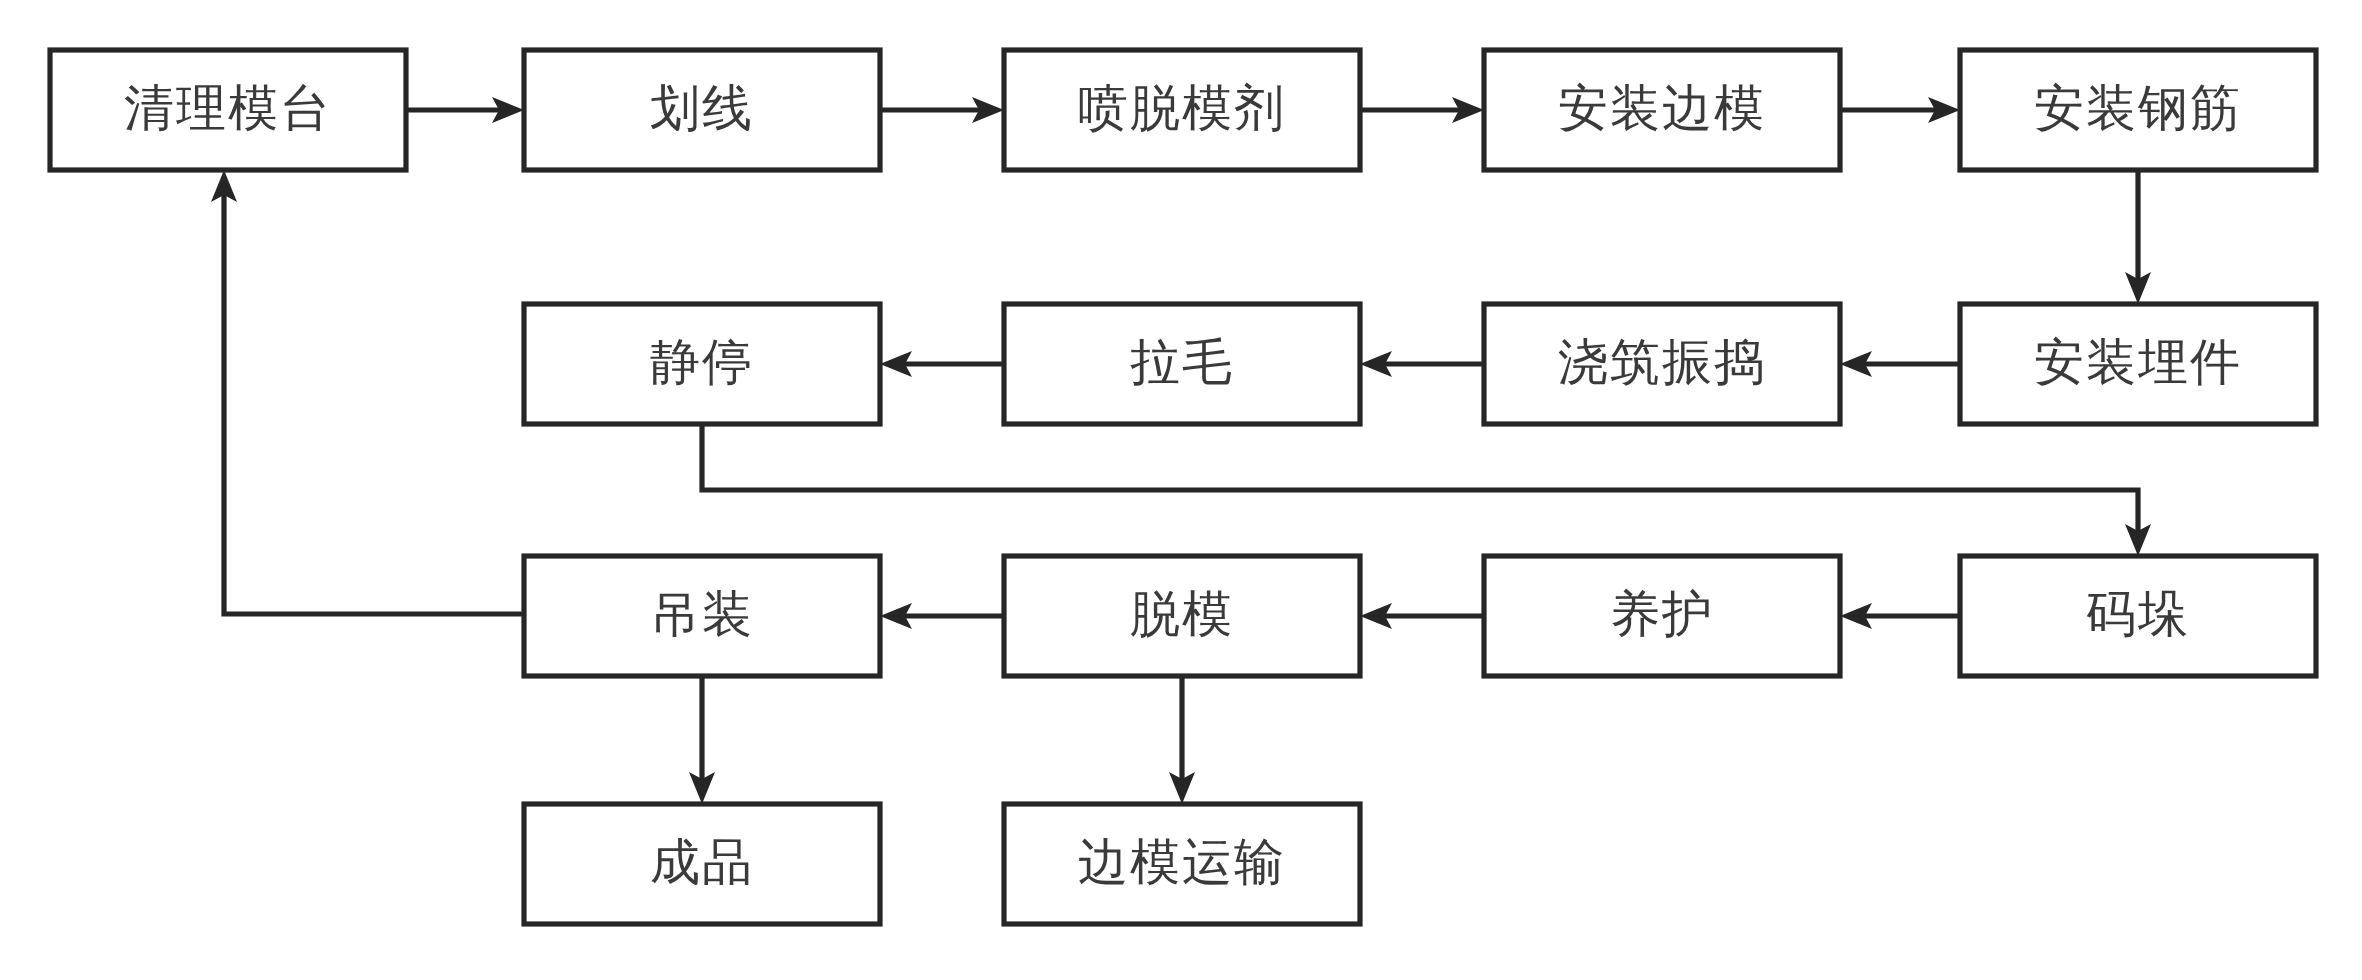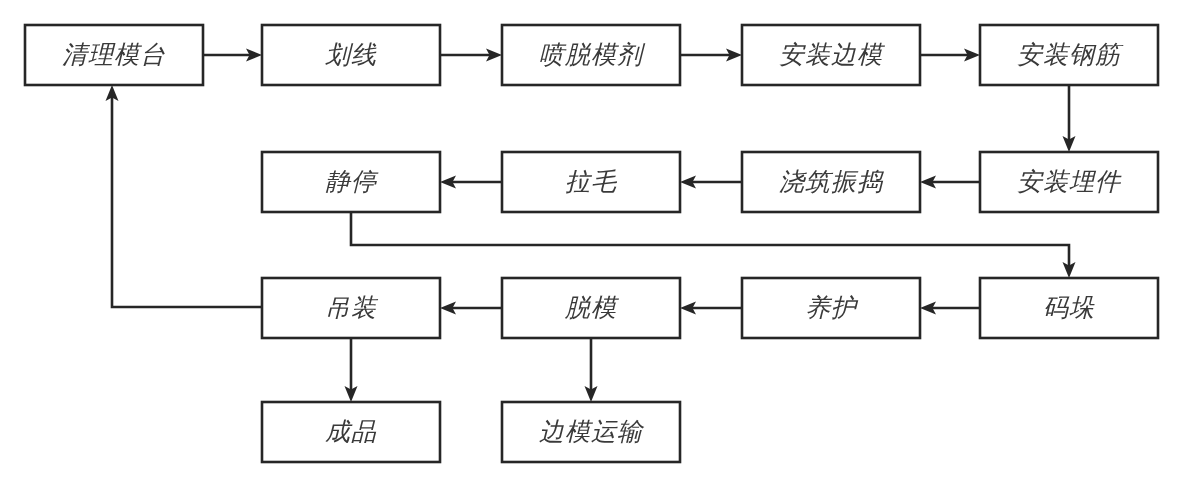--- a/index.html
+++ b/index.html
@@ -12,21 +12,20 @@
     width: 1181px;
     height: 490px;
     overflow: hidden;
     font-family: "Liberation Sans", "DejaVu Sans", sans-serif;
   }
   #flow-root {
     position: relative;
     width: 1181px;
     height: 490px;
     background: #ffffff;
-    font-style: italic;
   }
   #flow-svg {
     position: absolute;
     left: 0;
     top: 0;
     width: 1181px;
     height: 490px;
     display: block;
   }
   .node-box {

